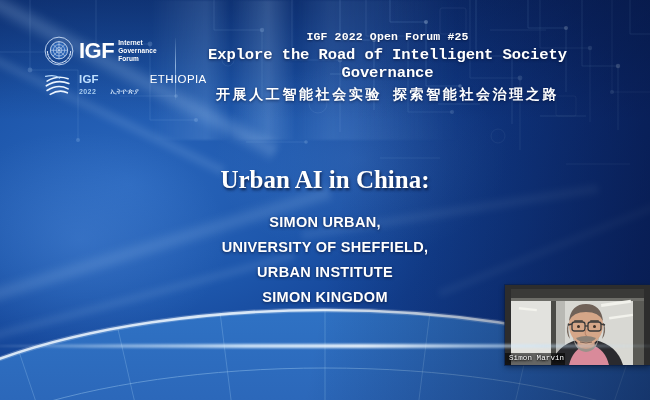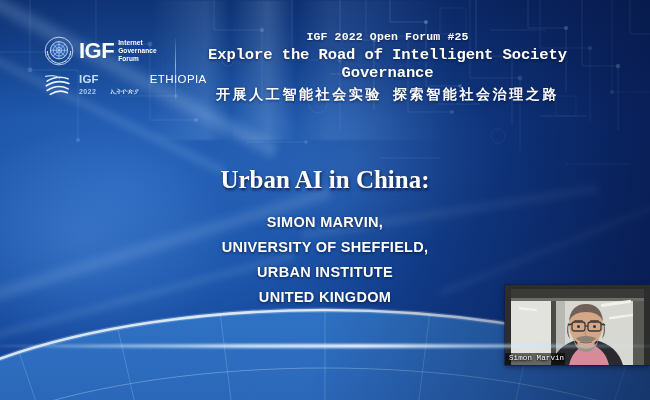--- a/index.html
+++ b/index.html
@@ -418,24 +418,24 @@
       <div class="hdr-line2">Explore the Road of Intelligent Society Governance</div>
       <div class="hdr-line3">开展人工智能社会实验  探索智能社会治理之路</div>
     </div>
   </div>
 
   <div id="title-block">
     <div>Urban AI in China:</div>
   </div>
 
   <div id="presenter-block">
-    <div>SIMON MARVIN,</div>
+    <div>SIMON URBAN,</div>
     <div>UNIVERSITY OF SHEFFIELD,</div>
     <div>URBAN INSTITUTE</div>
-    <div>UNITED KINGDOM</div>
+    <div>SIMON KINGDOM</div>
   </div>
 
   <div id="webcam">
     <svg class="cam-svg" viewBox="0 0 145 80" preserveAspectRatio="xMidYMid slice">
 
       <rect x="0" y="0" width="145" height="80" fill="#2d2d2d"></rect>
       <rect x="6" y="4" width="133" height="76" fill="#cfcfcb"></rect>
 
       <rect x="6" y="4" width="133" height="9" fill="#3a3a38"></rect>
       <rect x="6" y="13" width="133" height="3" fill="#6d6d68"></rect>

